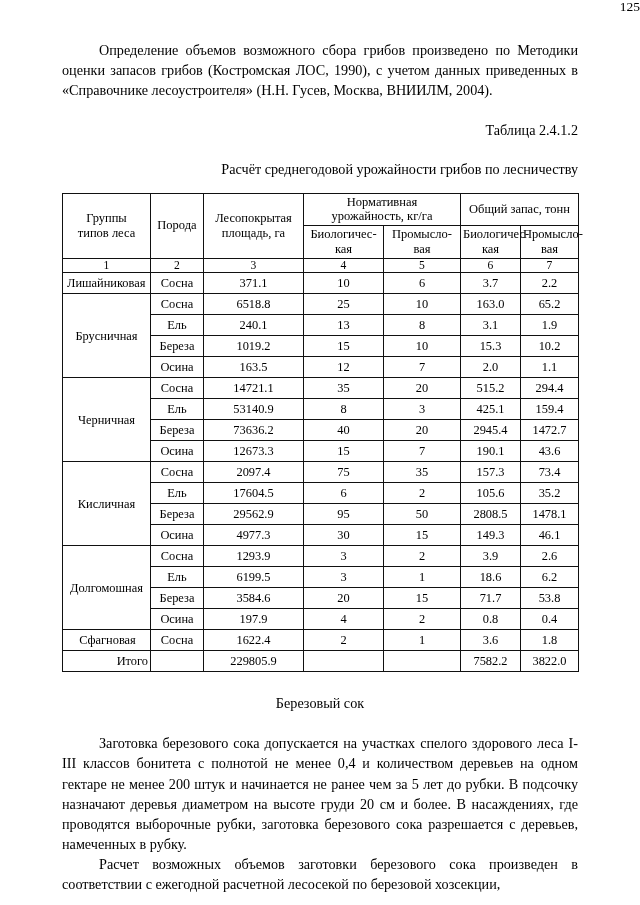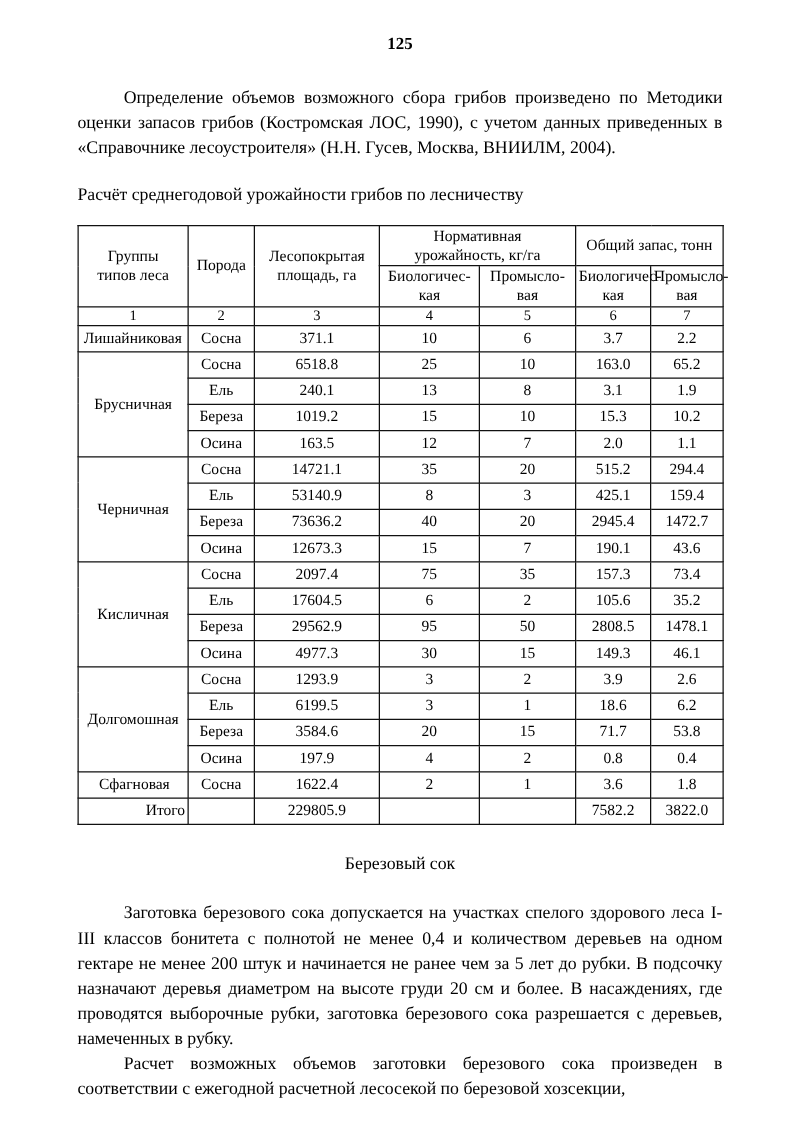--- a/index.html
+++ b/index.html
@@ -16,25 +16,23 @@
     overflow: hidden;
   }
   .page {
     width: 640px;
     height: 905px;
     box-sizing: border-box;
     padding: 0;
     position: relative;
   }
   .page-number {
-    text-align: center;
+    text-align: right;
     font-size: 13.5px;
-    margin-top: 28px;
     line-height: 1;
-    font-weight: bold;
   }
   .content {
     padding-left: 62px;
     padding-right: 62px;
   }
   p.body-text {
     font-size: 14.2px;
     line-height: 1.42;
     text-align: justify;
     text-indent: 37px;
@@ -44,21 +42,21 @@
   .intro-block {
     margin-top: 26px;
   }
   .table-label {
     text-align: right;
     font-size: 14.2px;
     margin-top: 21px;
     line-height: 1.4;
   }
   .table-title {
-    text-align: left;
+    text-align: right;
     font-size: 14.2px;
     margin-top: 19px;
     line-height: 1.4;
   }
   table.data-table {
     border-collapse: collapse;
     margin-top: 13px;
     width: 516px;
     table-layout: fixed;
     font-size: 12.4px;
@@ -111,20 +109,21 @@
 <div class="page">
 
   <div class="page-number">125</div>
 
   <div class="content">
 
     <div class="intro-block">
       <p class="body-text">Определение объемов возможного сбора грибов произведено по Методики оценки запасов грибов (Костромская ЛОС, 1990), с учетом данных приведенных в «Справочнике лесоустроителя» (Н.Н. Гусев, Москва, ВНИИЛМ, 2004).</p>
     </div>
 
+    <div class="table-label">Таблица 2.4.1.2</div>
 
     <div class="table-title">Расчёт среднегодовой урожайности грибов по лесничеству</div>
 
     <table class="data-table">
       <colgroup>
         <col class="col1">
           <col class="col2">
           <col class="col3">
           <col class="col4">
         <col class="col5">

